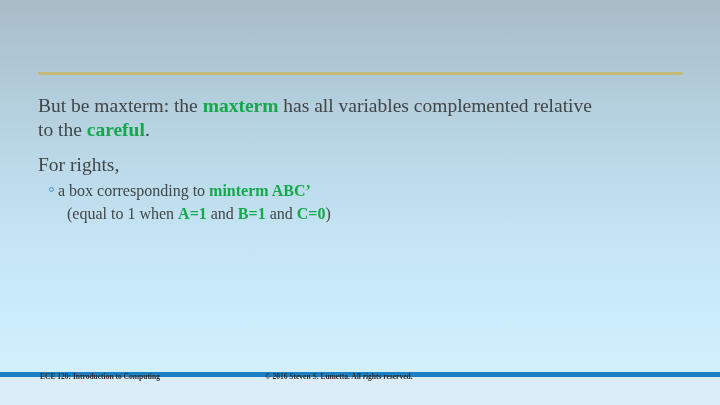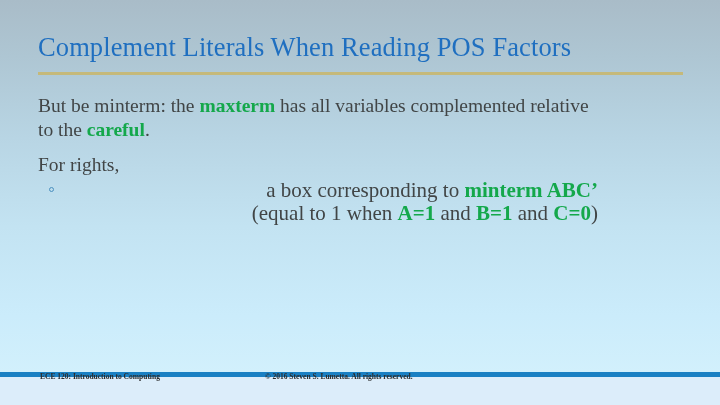--- a/index.html
+++ b/index.html
@@ -69,25 +69,24 @@
   #para-forexample { margin-bottom: 2px; }
 
   .bullet-list {
     list-style: none;
     margin: 0;
     padding: 0;
   }
   .bullet-item {
     position: relative;
     padding-left: 20px;
-    font-size: 21px;
+    font-size: 16px;
     line-height: 23px;
     color: #414546;
     margin-bottom: 3px;
-    text-align: right;
   }
   .bullet-marker {
     position: absolute;
     left: 11px;
     top: 8px;
     width: 5px;
     height: 5px;
     border: 1.2px solid #4b90bf;
     border-radius: 50%;
     box-sizing: border-box;
@@ -136,28 +135,25 @@
   }
   #footer-course { left: 40px; top: 9px; }
   #footer-copyright { left: 265px; top: 9px; }
   #footer-slide { left: 655px; top: 9px; margin-top: 48px; }
 </style>
 </head>
 <body>
 
 <div id="slide">
 
-  <div id="title-block">
-    <div id="page-title">Complement Literals When Reading POS Factors</div>
-  </div>
   <div id="title-rule"></div>
 
   <div id="body-block">
 
-    <p class="para" id="para-intro"><span>But be minterm: the </span><span class="hl">maxterm</span><span> has all variables complemented relative to the </span><span class="hl">careful</span><span>.</span></p>
+    <p class="para" id="para-intro"><span>But be maxterm: the </span><span class="hl">maxterm</span><span> has all variables complemented relative to the </span><span class="hl">careful</span><span>.</span></p>
 
     <p class="para" id="para-forexample">For rights,</p>
 
     <ul class="bullet-list">
 
       <li class="bullet-item">
         <span class="bullet-marker"></span><span>a box corresponding to </span><span class="hl">minterm ABC’</span>
         <span class="bullet-line-2"><span>(equal to 1 when </span><span class="hl">A=1</span><span> and </span><span class="hl">B=1</span><span> and </span><span class="hl">C=0</span><span>)</span></span>
       </li>
 

